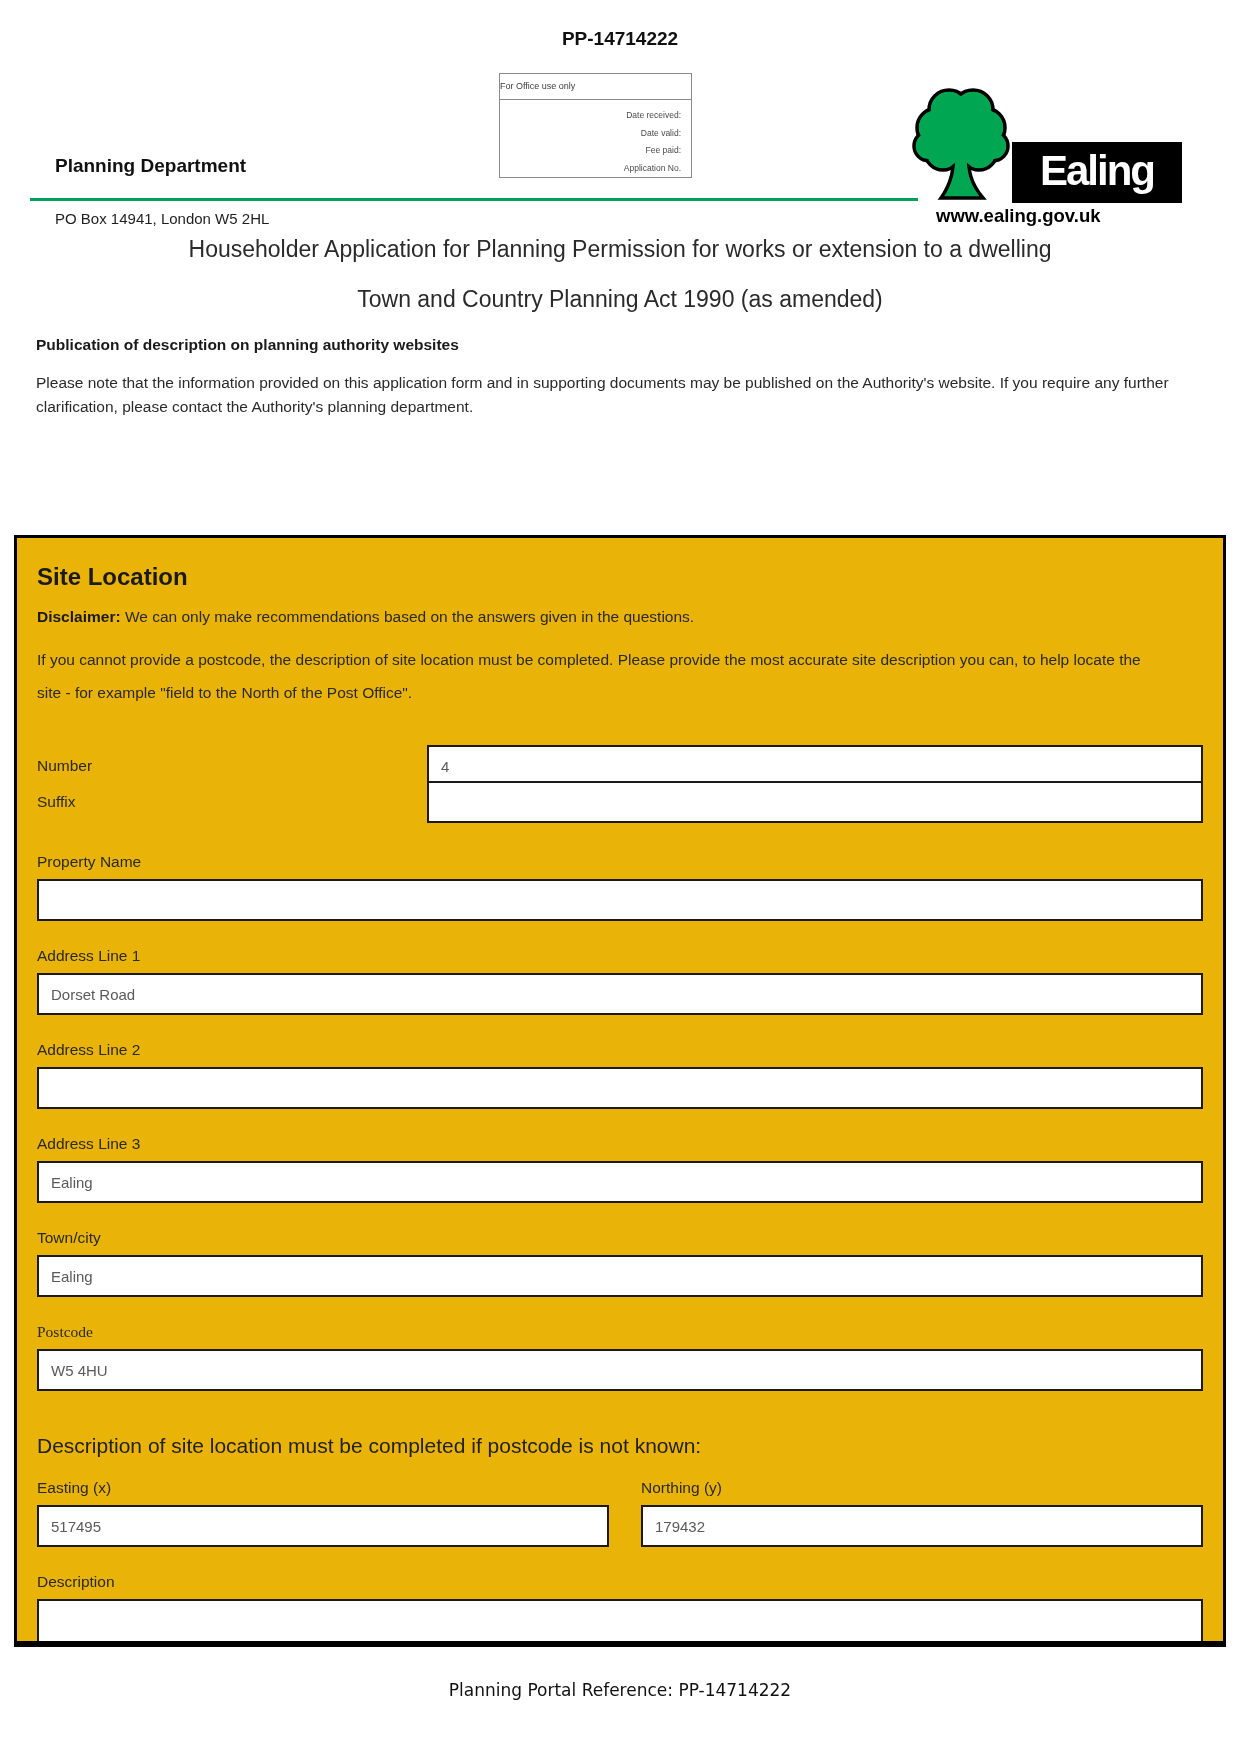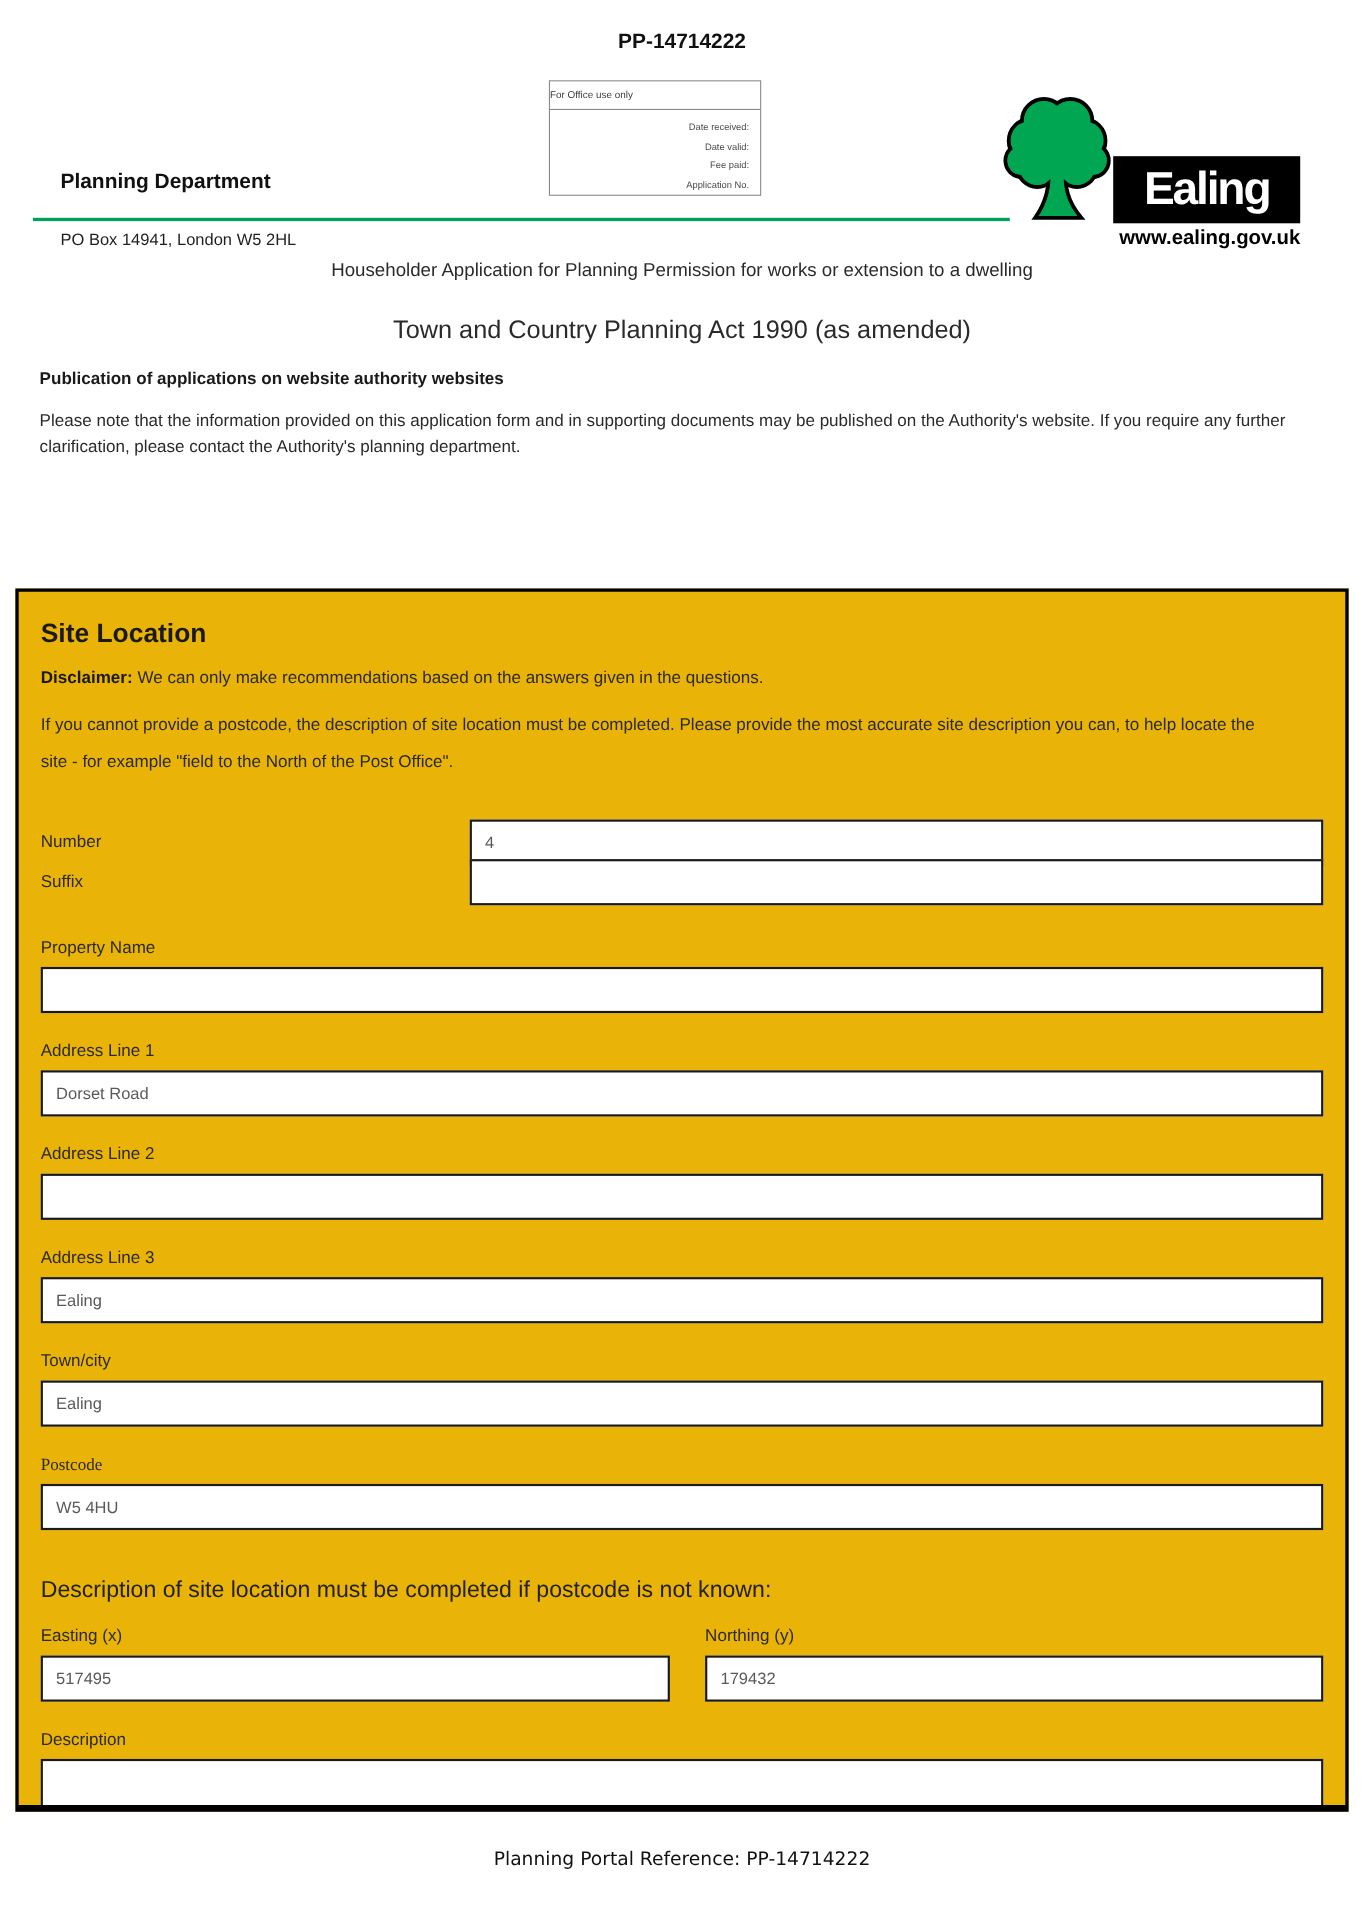--- a/index.html
+++ b/index.html
@@ -12,24 +12,24 @@
   .office-box{left:499px;top:73px;width:193px;height:105px;border:1px solid #8a8a8a;box-sizing:border-box;background:#fff;}
   .office-title{height:25px;line-height:25px;text-align:left;font-size:9px;color:#3c3c3c;border-bottom:1px solid #8a8a8a;}
   .office-fields{padding:7px 10px 0 10px;text-align:right;}
   .office-fields div{font-size:8.5px;color:#4a4a4a;line-height:17.5px;}
   .dept{left:55px;top:155px;font-size:19px;font-weight:bold;color:#111;}
   .green-rule{left:30px;top:198px;width:888px;height:3px;}
   .pobox{left:55px;top:210px;font-size:15px;color:#1f1f1f;}
   .logo-tree{left:903px;top:84px;}
   .logo-box{left:1012px;top:142px;width:170px;height:61px;background:#000;color:#fff;
             font-size:42px;font-weight:bold;text-align:center;line-height:58px;letter-spacing:-2px;}
-  .logo-www{left:936px;top:205px;width:246px;text-align:right;font-size:18.5px;font-weight:bold;color:#000;}
+  .logo-www{left:936px;top:205px;width:246px;text-align:left;font-size:18.5px;font-weight:bold;color:#000;}
 
   
-  .title-main{left:0;top:236px;width:100%;text-align:center;font-size:17px;color:#2a2a2a;}
+  .title-main{left:0;top:236px;width:100%;text-align:center;font-size:23px;color:#2a2a2a;}
   .title-sub{left:0;top:286px;width:100%;text-align:center;font-size:23px;color:#2a2a2a;}
   .pub-head{left:36px;top:336px;font-size:15.5px;font-weight:bold;color:#1a1a1a;}
   .pub-body{left:36px;top:371px;width:1160px;font-size:15.5px;line-height:24px;color:#2a2a2a;}
 
   
   .section-box{left:14px;top:535px;width:1212px;height:1112px;box-sizing:border-box;
                border:3px solid #000;border-bottom-width:6px;overflow:hidden;background:#eab308;}
   .sec-head{left:20px;top:24px;font-size:24px;font-weight:bold;color:#1a1a1a;line-height:30px;}
   .disclaimer{left:20px;top:70px;font-size:15.5px;color:#2a2a2a;}
   .disclaimer b{color:#1a1a1a;}
@@ -109,21 +109,21 @@
   <div class="abs logo-box">Ealing</div>
   <div class="abs logo-www">www.ealing.gov.uk</div>
 
   <div class="abs dept">Planning Department</div>
   <div class="abs green-rule" style="background:#00A15C;"></div>
   <div class="abs pobox">PO Box 14941, London W5 2HL</div>
 
   <div class="abs title-main">Householder Application for Planning Permission for works or extension to a dwelling</div>
   <div class="abs title-sub">Town and Country Planning Act 1990 (as amended)</div>
 
-  <div class="abs pub-head">Publication of applications on website authority websites</div>
+  <div class="abs pub-head">Publication of description on planning authority websites</div>
   <div class="abs pub-body">Please note that the information provided on this application form and in supporting documents may be published on the Authority's website. If you require any further clarification, please contact the Authority's planning department.</div>
 
   <div class="abs section-box">
     <div class="abs sec-head">Site Location</div>
 
     <div class="abs intro">If you cannot provide a postcode, the description of site location must be completed. Please provide the most accurate site description you can, to help locate the site - for example "field to the North of the Post Office".</div>
 
     <div class="abs disclaimer">
       <b>Disclaimer:</b>
       <span>We can only make recommendations based on the answers given in the questions.</span>

